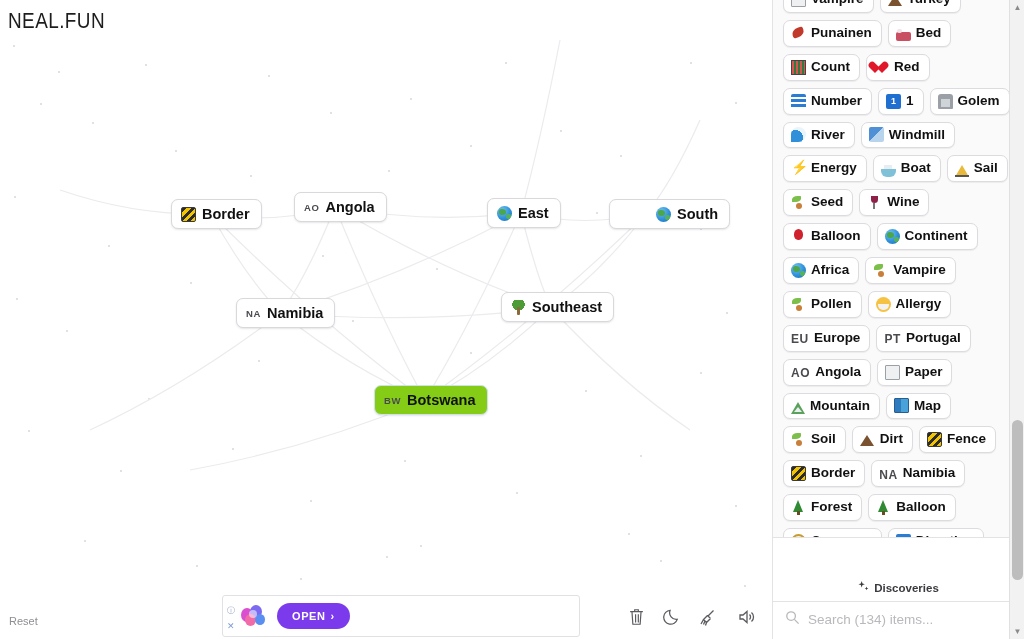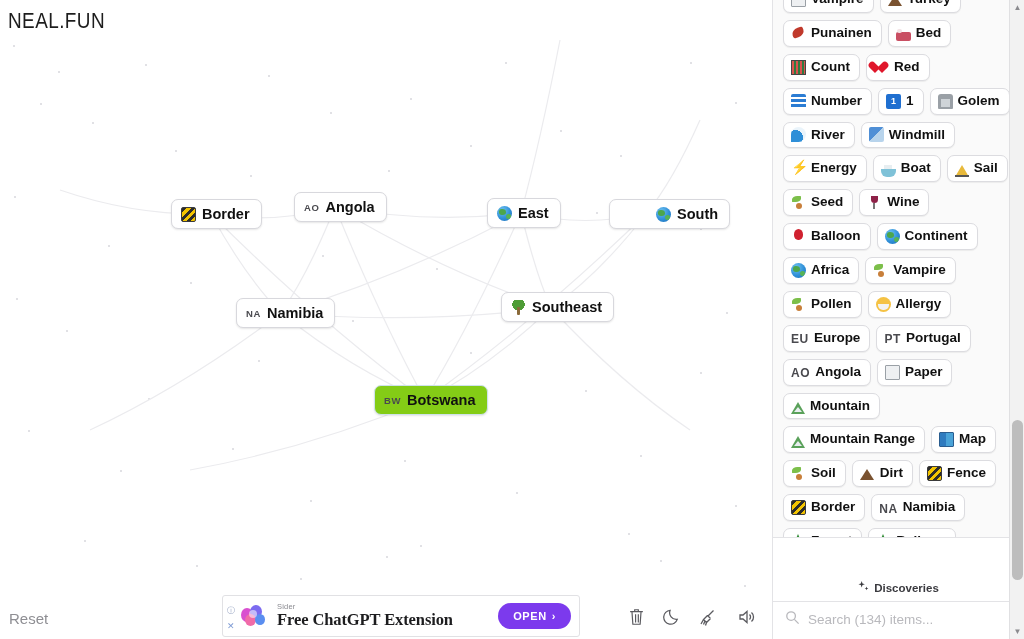--- a/index.html
+++ b/index.html
@@ -33,21 +33,21 @@
   }
   .title-block {
     position: absolute; right: 16px; top: 3px;
     text-align: right; line-height: 1.02; color: #1d1d1d;
   }
   .title-block .t1 { font-size: 21px; font-weight: 300; letter-spacing: .2px; }
   .title-block .t2 { font-size: 21px; font-weight: 700; letter-spacing: .2px; }
 
   .reset-link {
     position: absolute; left: 9px; bottom: 12px;
-    font-size: 15px; color: #8e8e93; cursor: pointer;
+    font-size: 11px; color: #8e8e93; cursor: pointer;
   }
 
   
   .node {
     position: absolute;
     display: inline-flex; align-items: center; gap: 6px;
     background: #fff;
     border: 1px solid #d8d8dd;
     border-radius: 7px;
     padding: 6px 11px 6px 9px;
@@ -461,24 +461,20 @@
   <div id="ad">
     <span class="adinfo">ⓘ</span>
     <span class="adclose">✕</span>
     <div class="brainlogo">
       <span style="left:0;top:4px;width:12px;height:14px;background:#d94fd0;"></span>
       <span style="left:9px;top:1px;width:12px;height:13px;background:#7c6bf0;"></span>
       <span style="left:4px;top:10px;width:11px;height:12px;background:#f06ba8;"></span>
       <span style="left:14px;top:10px;width:10px;height:11px;background:#5a8ef0;"></span>
       <span style="left:8px;top:6px;width:8px;height:8px;background:#ffffff;opacity:.55;"></span>
     </div>
-    <div class="adtext">
-      <div class="small">Sider</div>
-      <div class="big">Free ChatGPT Extension</div>
-    </div>
     <div class="openbtn">
       <span>OPEN</span>
       <span>›</span>
     </div>
   </div>
 
   <div id="sidebar">
     <div id="items">
         <div class="chip">
           <span class="ico paper"></span>
@@ -580,24 +576,20 @@
           <span class="flag">AO</span>
           <span>Angola</span>
         </div>
         <div class="chip">
           <span class="ico paper"></span>
           <span>Paper</span>
         </div>
         <div class="chip">
           <span class="ico mountain"></span>
           <span>Mountain</span>
-        </div>
-        <div class="chip">
-          <span class="ico mountain"></span>
-          <span>Mountain Range</span>
         </div>
         <div class="chip">
           <span class="ico map"></span>
           <span>Map</span>
         </div>
         <div class="chip">
           <span class="ico seed"></span>
           <span>Soil</span>
         </div>
         <div class="chip">

